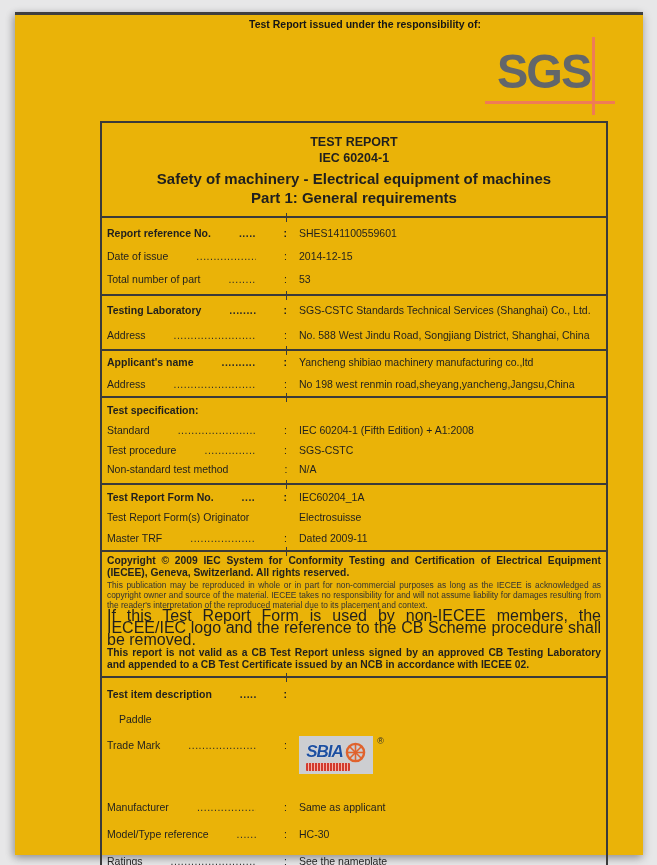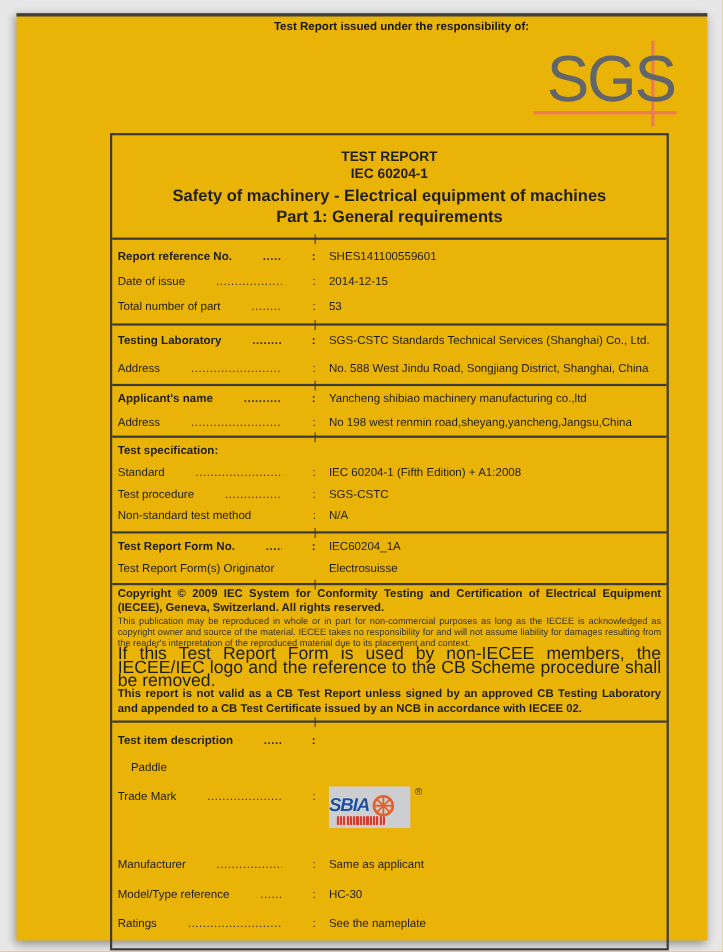--- a/index.html
+++ b/index.html
@@ -17,21 +17,21 @@
     box-shadow:0 3px 9px rgba(0,0,0,.28), -3px 2px 7px rgba(0,0,0,.15);
   }
   .header-note{
     position:absolute;left:185px;top:3px;width:330px;
     text-align:center;font-weight:bold;font-size:10.5px;color:#161616;
   }
   
   .sgs{position:absolute;left:470px;top:34px;width:132px;height:84px;}
   .sgs-text{
     position:absolute;left:12px;top:-2px;
-    font-size:58px;line-height:50px;font-weight:normal;letter-spacing:-2px;
+    font-size:47px;line-height:50px;font-weight:bold;letter-spacing:-2px;
     color:#62666b;transform:scaleY(1.02);
   }
   .sgs-h{position:absolute;left:0;top:52px;width:130px;height:3px;background:#ef7b56;}
   .sgs-v{position:absolute;left:107px;top:-12px;width:3px;height:78px;background:#ef7b56;}
   
   .rtable{
     position:absolute;left:85px;top:106px;width:508px;
     border:2px solid #3a3a3a;box-sizing:border-box;
     font-size:10.5px;
   }
@@ -65,21 +65,21 @@
   .cp-fine{font-size:8.4px;line-height:10px;color:#333;}
   .cp-reg{font-size:16px;line-height:12.3px;}
   
   .s7{padding:4px 0 8px;}
   .s7 .row{line-height:27px;}
   .s7 .row-first{line-height:25px;flex-direction:column;}
   .row-tm{align-items:flex-start;height:62px;line-height:21px;}
   .tm-wrap{position:relative;margin-top:4px;display:inline-block;}
   .tm-box{
     width:74px;height:38px;background:#cdced1;position:relative;
-    display:flex;align-items:center;justify-content:flex-start;gap:2px;
+    display:flex;align-items:center;justify-content:center;gap:2px;
   }
   .tm-text{
     font-weight:bold;font-style:italic;font-size:17px;letter-spacing:-1px;
     color:#1d4fa0;text-shadow:0 0 1px #ffffff;margin-top:-6px;
   }
   .tm-strip{
     position:absolute;left:7px;bottom:3px;width:44px;height:8px;
     background:#d23b2e;border-radius:1px;
     background-image:repeating-linear-gradient(90deg,#d23b2e 0 2px,#f4b5ad 2px 3px);
   }
@@ -204,20 +204,27 @@
             <span class="dots"></span>
           </div>
         <div class="val">IEC60204_1A</div>
       </div>
       <div class="row">
         <div class="lbl">
             <span class="t">Test Report Form(s) Originator</span>
             <span class="dots"></span>
           </div>
         <div class="val">Electrosuisse</div>
+      </div>
+      <div class="row">
+        <div class="lbl">
+            <span class="t">Master TRF</span>
+            <span class="dots"></span>
+          </div>
+        <div class="val">Dated 2009-11</div>
       </div>
       <div class="tick"></div>
     </div>
 
     <div class="sec s6">
       <p class="cp-bold">Copyright © 2009 IEC System for Conformity Testing and Certification of Electrical Equipment (IECEE), Geneva, Switzerland. All rights reserved.</p>
       <p class="cp-fine">This publication may be reproduced in whole or in part for non-commercial purposes as long as the IECEE is acknowledged as copyright owner and source of the material. IECEE takes no responsibility for and will not assume liability for damages resulting from the reader's interpretation of the reproduced material due to its placement and context.</p>
       <p class="cp-reg">If this Test Report Form is used by non-IECEE members, the IECEE/IEC logo and the reference to the CB Scheme procedure shall be removed.</p>
       <p class="cp-bold">This report is not valid as a CB Test Report unless signed by an approved CB Testing Laboratory and appended to a CB Test Certificate issued by an NCB in accordance with IECEE 02.</p>
       <div class="tick"></div>

